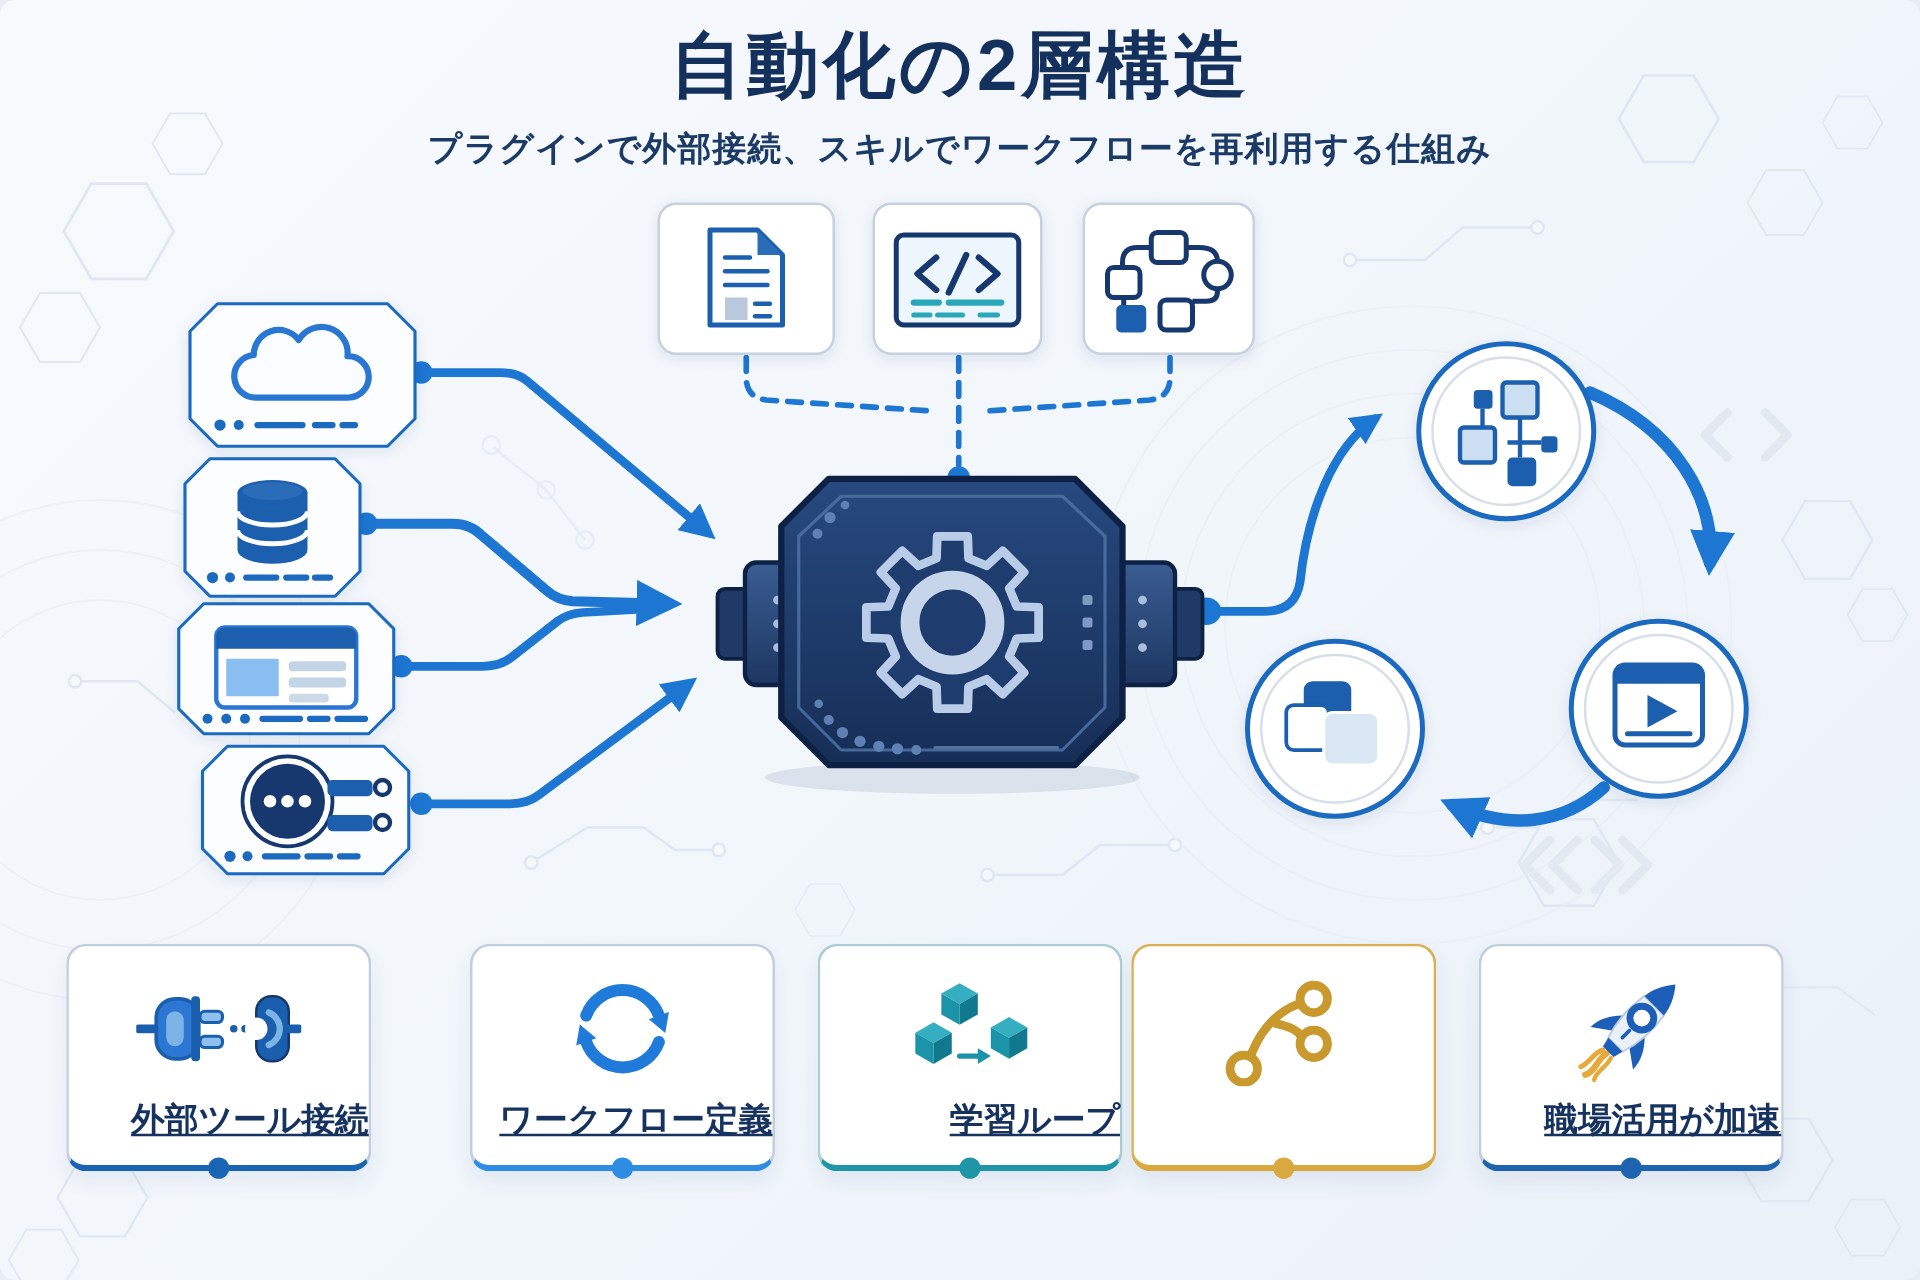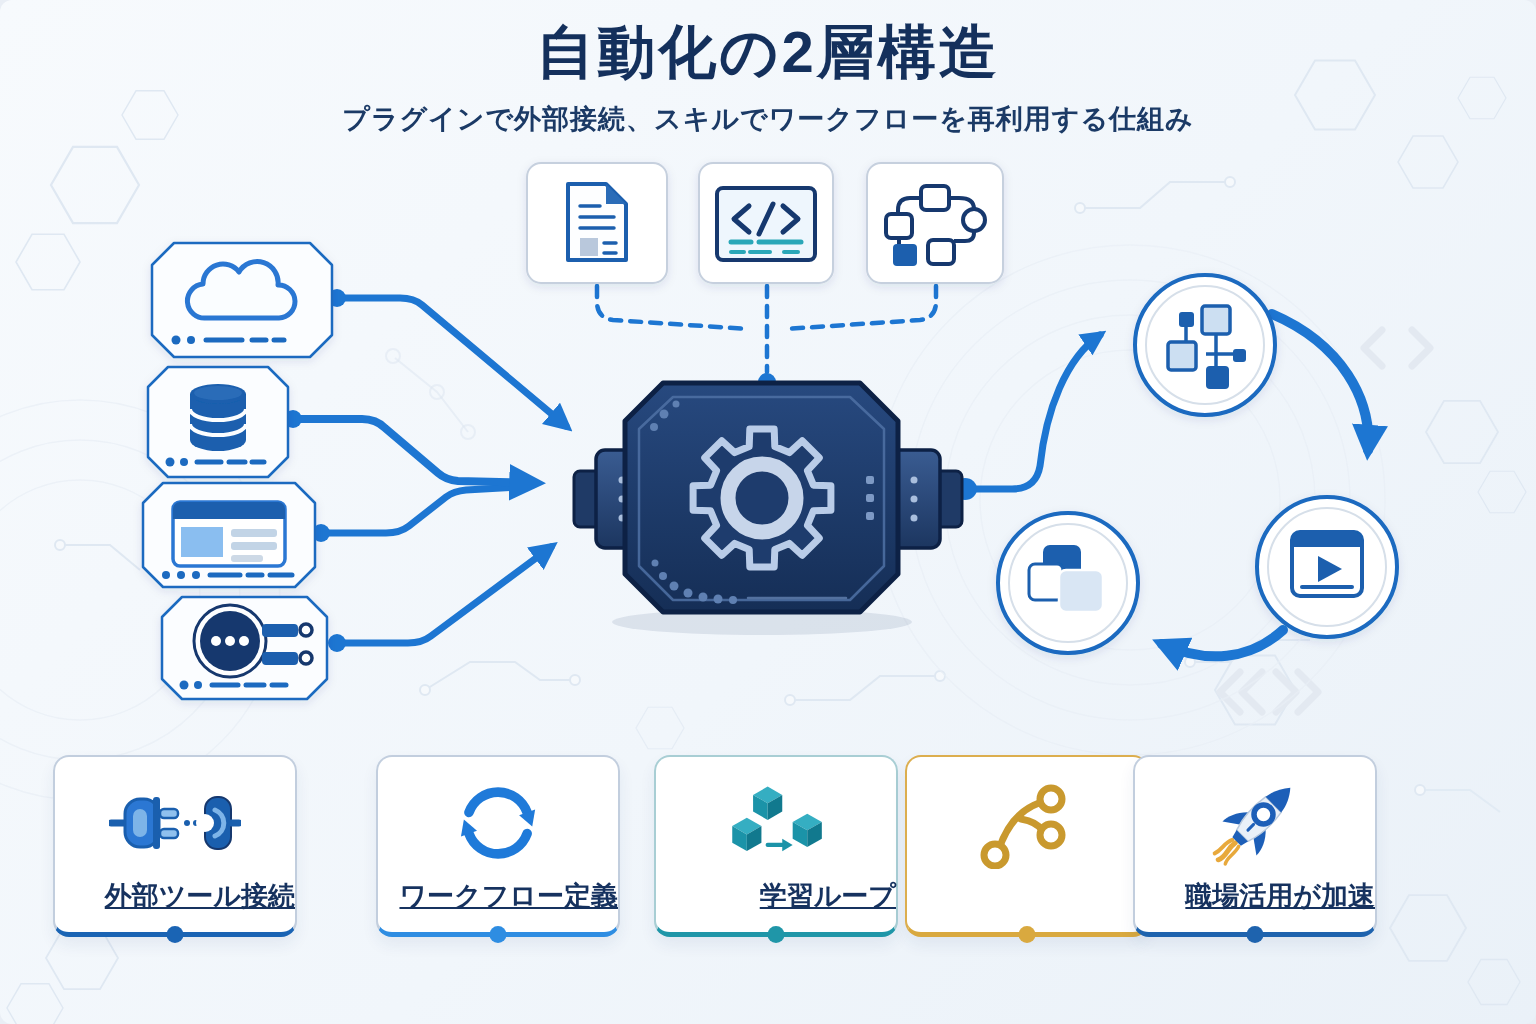--- a/index.html
+++ b/index.html
@@ -403,21 +403,21 @@
         <path d="M22,72 C28,54 40,34 62,26" fill="none" stroke="#c9992e" stroke-width="7" stroke-linecap="round"></path>
         <path d="M44,42 C56,44 62,48 66,54" fill="none" stroke="#c9992e" stroke-width="7" stroke-linecap="round"></path>
         <circle cx="18" cy="78" r="11" fill="#ffffff" stroke="#c9992e" stroke-width="7"></circle>
         <circle cx="74" cy="22" r="11" fill="#ffffff" stroke="#c9992e" stroke-width="7"></circle>
         <circle cx="74" cy="58" r="11" fill="#ffffff" stroke="#c9992e" stroke-width="7"></circle>
       </svg>
     </div>
     <div class="dot" style="background: rgb(217, 169, 63);"></div>
   </div>
 
-  <div class="card" style="left: 1133px; border-color: rgb(194, 206, 222) rgb(194, 206, 222) rgb(30, 99, 174); padding-left: 10px;">
+  <div class="card" style="left: 1183px; border-color: rgb(194, 206, 222) rgb(194, 206, 222) rgb(30, 99, 174); padding-left: 10px;">
     <div class="ic">
       <svg width="104" height="104" viewBox="0 0 104 104">
         <g transform="rotate(45 52 52)">
           <path d="M48,80 C44,88 48,94 45,102" fill="none" stroke="#e8a93c" stroke-width="4" stroke-linecap="round"></path>
           <path d="M52,80 C50,90 56,96 52,104" fill="none" stroke="#e8a93c" stroke-width="5" stroke-linecap="round"></path>
           <path d="M57,80 C60,88 56,96 60,102" fill="none" stroke="#e8a93c" stroke-width="3.5" stroke-linecap="round"></path>
           <path d="M41,48 C32,56 28,66 28,74 L42,64 Z" fill="#1d5fb8"></path>
           <path d="M63,48 C72,56 76,66 76,74 L62,64 Z" fill="#1d5fb8"></path>
           <path d="M41,26 H63 C66,44 64,58 60,70 H44 C40,58 38,44 41,26 Z" fill="#e9f0f8" stroke="#b9c9dd" stroke-width="1.5"></path>
           <path d="M52,2 C58,9 62,17 63,26 H41 C42,17 46,9 52,2 Z" fill="#1d5fb8"></path>

